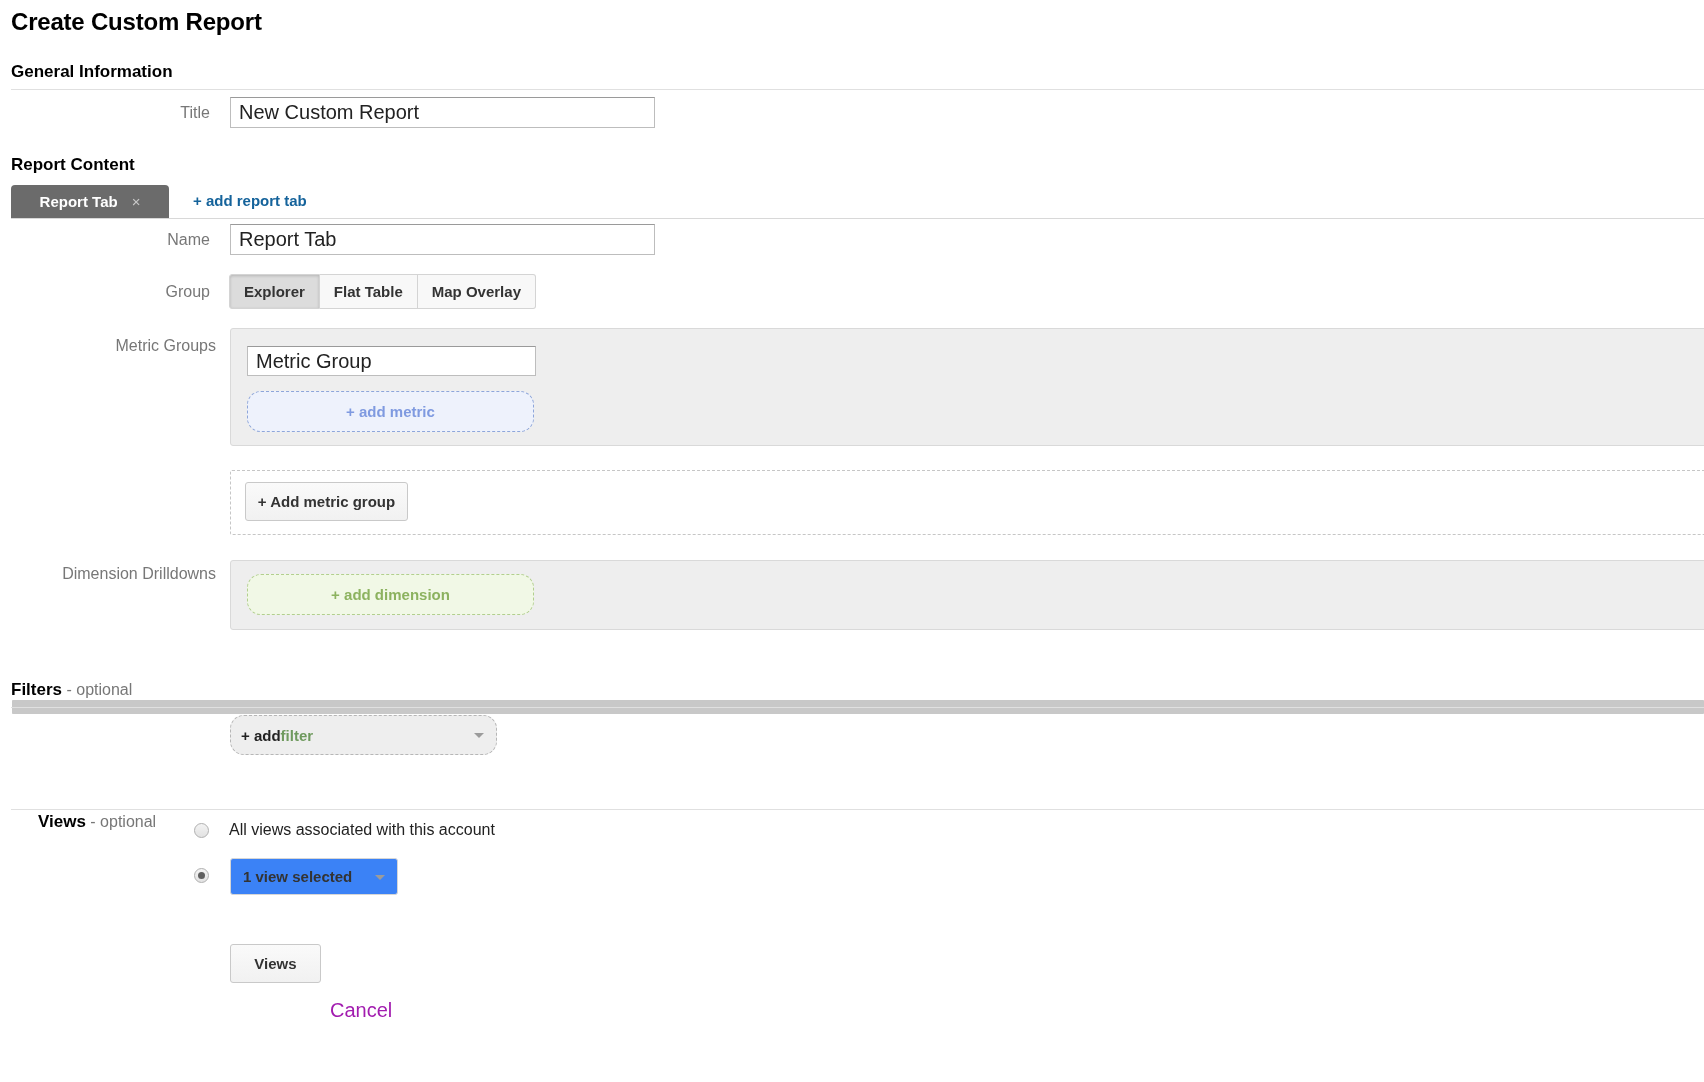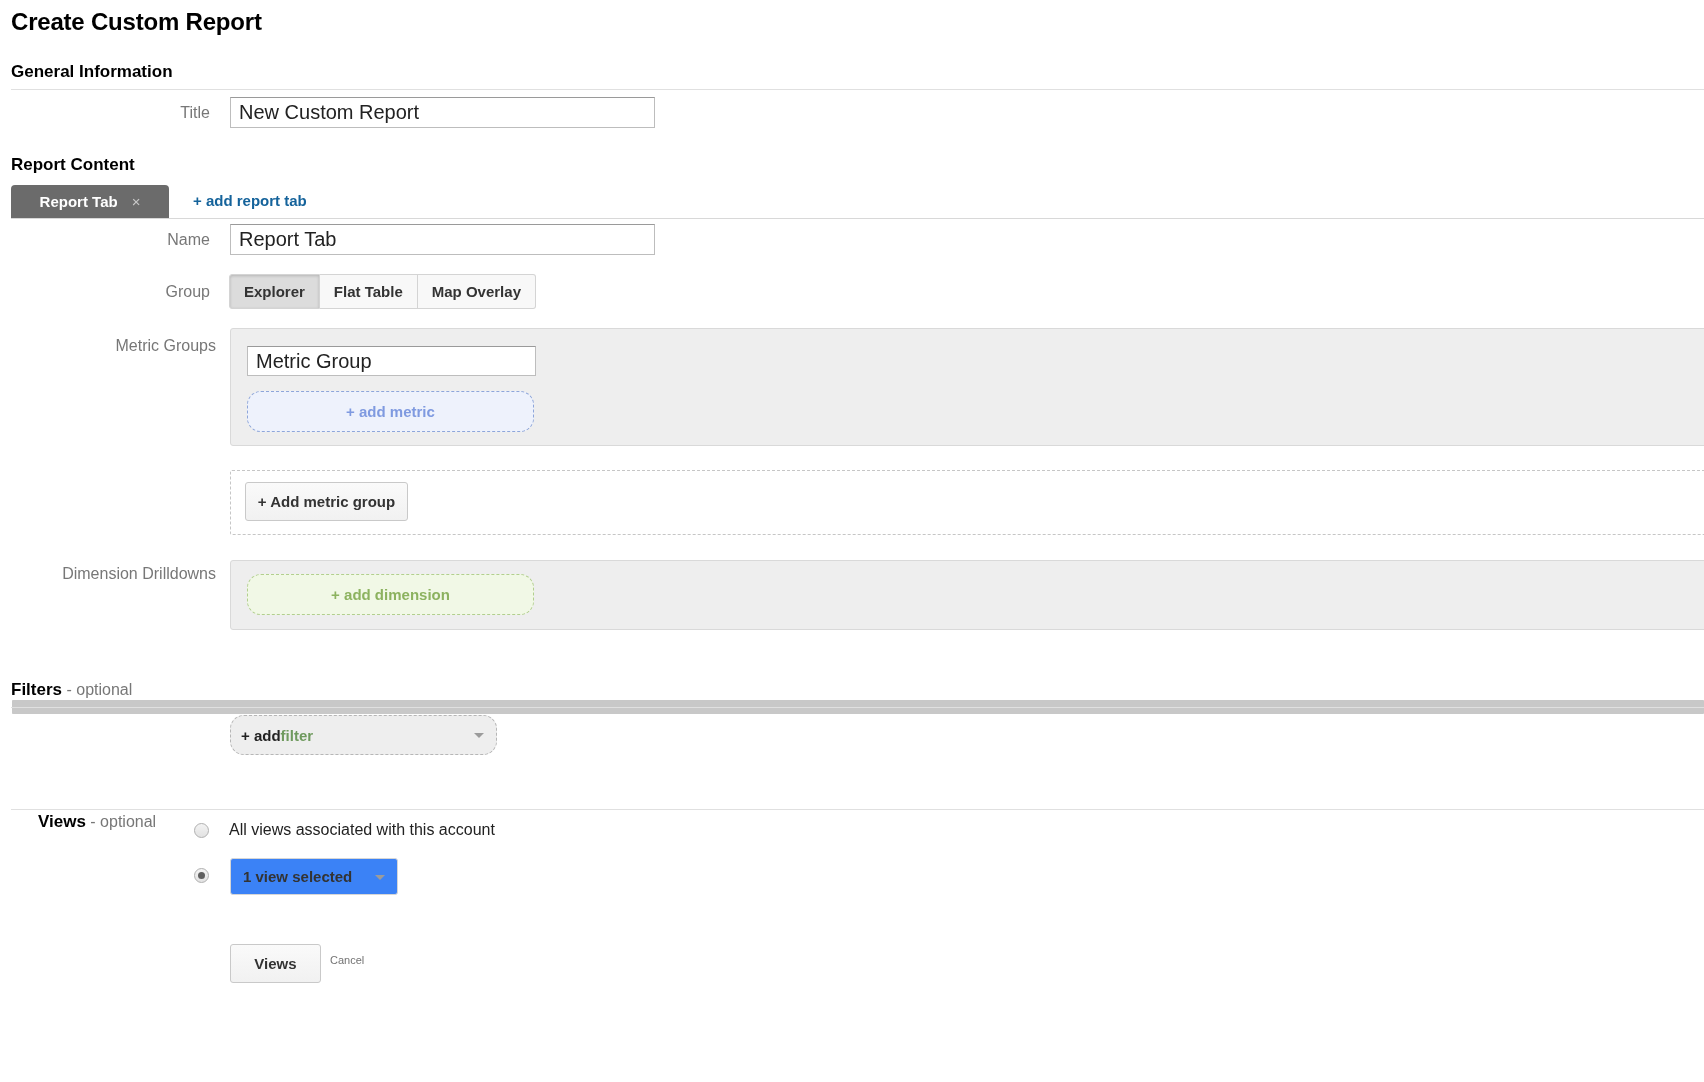--- a/index.html
+++ b/index.html
@@ -184,21 +184,21 @@
     border-radius: 3px;
     font-size: 15px; font-weight: bold; color: #333;
     display: flex; align-items: center;
     padding-left: 12px;
     cursor: pointer;
   }
 
   
   .link {
     position: absolute;
-    font-size: 11px; color: #737373; cursor: pointer;
+    font-size: 20px; color: #a21caf; cursor: pointer; margin-top: 45px;
   }
 
   
   .hscroll {
     position: absolute; left: 12px; top: 700px;
     width: 1692px; height: 14px;
     background: #f1f1f1;
   }
   .hscroll .thumb {
     position: absolute; left: 0; top: 0;

